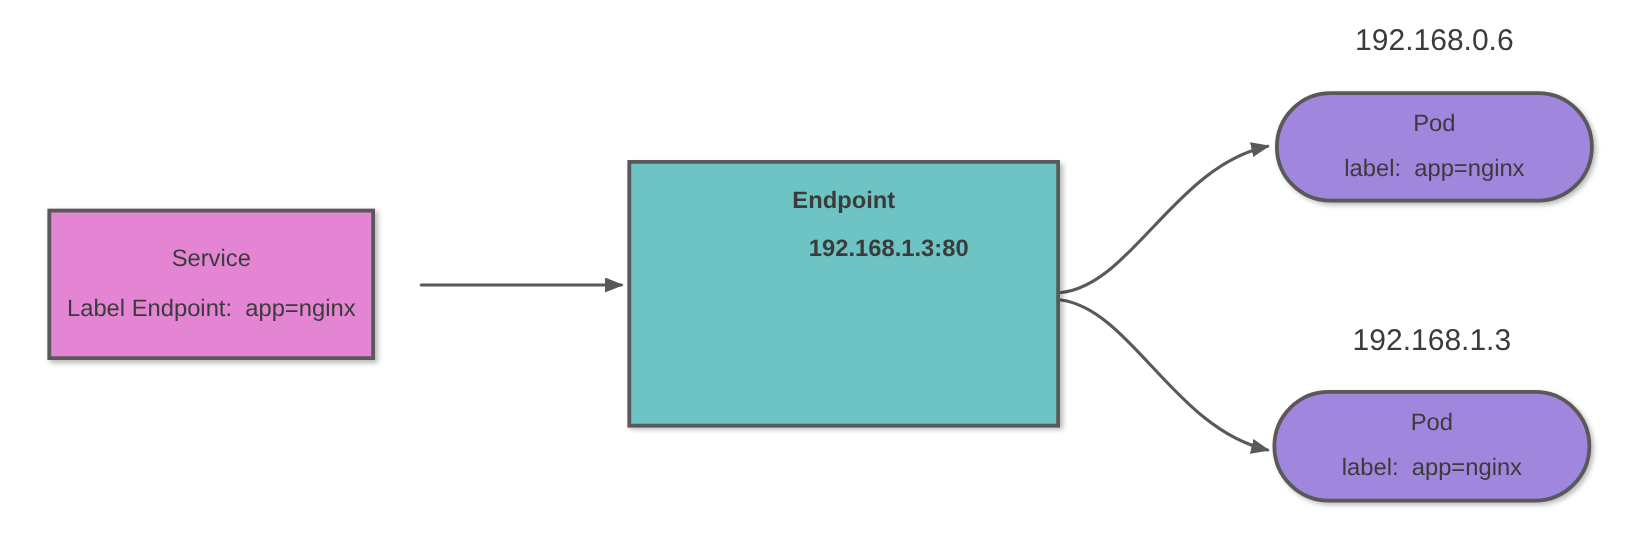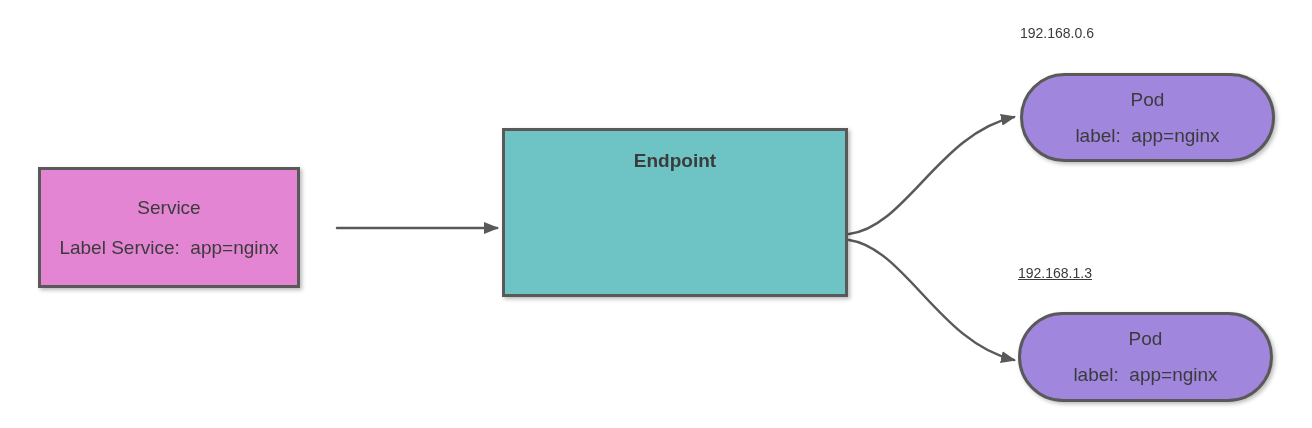--- a/index.html
+++ b/index.html
@@ -53,72 +53,73 @@
     left: 38px;
     top: 167px;
     width: 262px;
     height: 121px;
     background: var(--service-fill, #e385d3);
   }
   .endpoint {
     left: 502px;
     top: 128px;
     width: 346px;
-    height: 169px;
+    height: 214px;
     background: var(--endpoint-fill, #6ec4c4);
     justify-content: flex-start;
     padding-top: 10px;
     font-weight: 700;
   }
   .endpoint .line { line-height: 39px; }
   .endpoint .indent { transform: translateX(36px); }
   .pod {
     width: 255px;
     height: 89px;
     border-radius: 45px;
     background: var(--pod-fill, #a086dd);
   }
   .pod .line { line-height: 36px; }
   .pod1 { left: 1020px; top: 73px; }
   .pod2 { left: 1018px; top: 312px; height: 90px; }
   .ip-label {
     position: absolute;
     width: 255px;
-    text-align: left;
-    font-size: 14px;
+    text-align: center;
+    font-size: 24px;
     line-height: 22px;
     color: var(--text, #3b3b3b);
     white-space: pre;
   }
   .ip1 { left: 1020px; top: 22px; }
-  .ip2 { left: 1018px; top: 262px; text-decoration: underline; }
+  .ip2 { left: 1018px; top: 262px; }
 </style>
 </head>
 <body>
 
 <div class="canvas">
 
   <svg class="arrows" viewBox="0 0 1312 428" width="1312" height="428" xmlns="http://www.w3.org/2000/svg">
     <defs>
       <marker id="arrowhead" markerUnits="userSpaceOnUse" markerWidth="15" markerHeight="12" refX="13" refY="6" orient="auto">
         <path class="head" d="M0,0 L15,6 L0,12 Z"></path>
       </marker>
     </defs>
     <path class="link" d="M 337 228 L 497 228" marker-end="url(#arrowhead)"></path>
     <path class="link" d="M 849 234 C 905 228, 940 133, 1014 117" marker-end="url(#arrowhead)"></path>
     <path class="link" d="M 849 240 C 905 248, 940 343, 1014 360" marker-end="url(#arrowhead)"></path>
   </svg>
 
   <div class="box service">
     <div class="line">Service</div>
-    <div class="line">Label Service:  app=nginx</div>
+    <div class="line">Label Endpoint:  app=nginx</div>
   </div>
 
   <div class="box endpoint">
     <div class="line">Endpoint</div>
+    <div class="line indent">192.168.1.3:80</div>
   </div>
 
   <div class="ip-label ip1">192.168.0.6</div>
   <div class="box pod pod1">
     <div class="line">Pod</div>
     <div class="line">label:  app=nginx</div>
   </div>
 
   <div class="ip-label ip2">192.168.1.3</div>
   <div class="box pod pod2">

